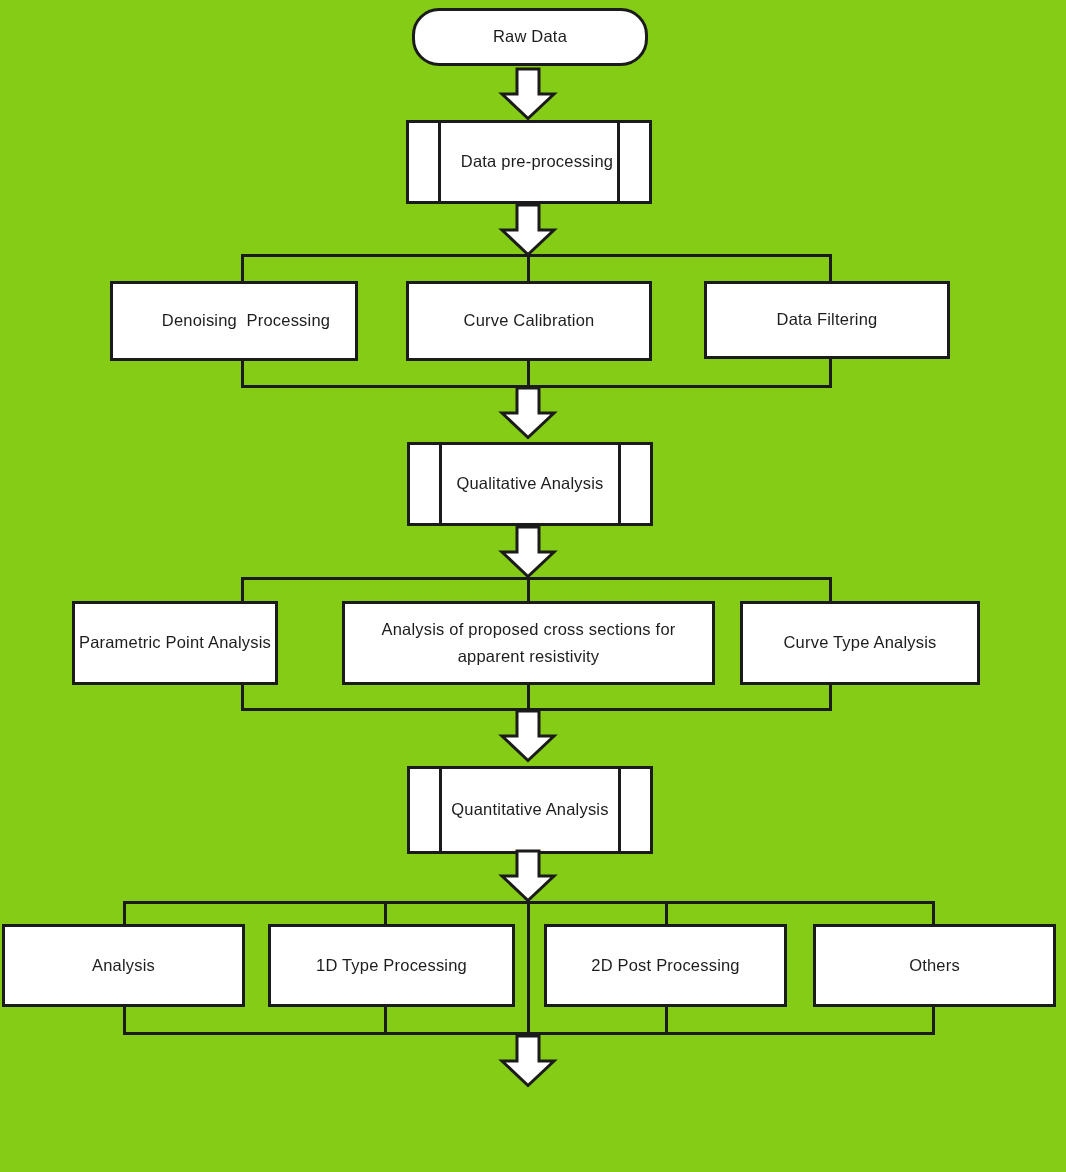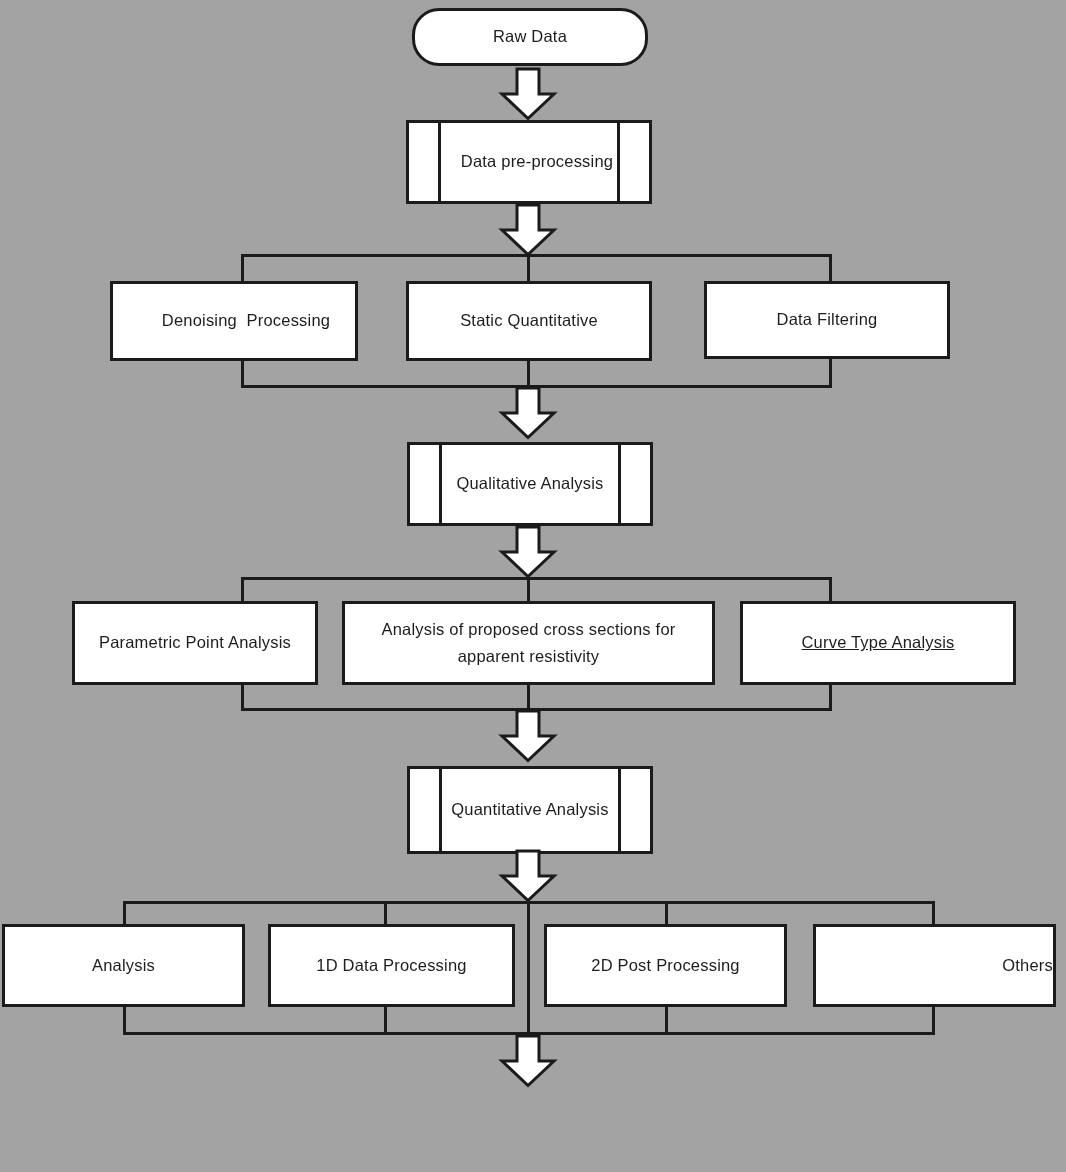--- a/index.html
+++ b/index.html
@@ -1,20 +1,20 @@
 <!DOCTYPE html>
 <html><head>
 <meta charset="utf-8">
 <style>
   html, body { margin: 0; padding: 0; background: #ffffff; }
   #canvas {
     position: relative;
     width: 1066px;
     height: 1172px;
-    background: #a3a3a3;
+    background: #84cc16;
     font-family: "Liberation Sans", sans-serif;
     color: #1d1d1d;
   }
   .node {
     position: absolute;
     box-sizing: border-box;
     border: 3px solid #1b1b1b;
     background: #ffffff;
     display: flex;
     align-items: center;
@@ -53,60 +53,60 @@
 
   <div class="node predef" style="left:406px; top:120px; width:246px; height:84px;padding-left:16px;">
     <span class="label">Data pre-processing</span>
   </div>
 
   <div class="node" style="left:110px; top:281px; width:248px; height:80px;padding-left:24px;">
     <span class="label">Denoising  Processing</span>
   </div>
 
   <div class="node" style="left:406px; top:281px; width:246px; height:80px;">
-    <span class="label">Static Quantitative</span>
+    <span class="label">Curve Calibration</span>
   </div>
 
   <div class="node" style="left:704px; top:281px; width:246px; height:78px;text-align:right;">
     <span class="label">Data Filtering</span>
   </div>
 
   <div class="node predef" style="left:407px; top:442px; width:246px; height:84px;">
     <span class="label">Qualitative Analysis</span>
   </div>
 
-  <div class="node" style="left:72px; top:601px; width:246px; height:84px;">
+  <div class="node" style="left:72px; top:601px; width:206px; height:84px;">
     <span class="label">Parametric Point Analysis</span>
   </div>
 
   <div class="node" style="left:342px; top:601px; width:373px; height:84px;">
     <span class="label narrow-label">Analysis of proposed cross sections for apparent resistivity</span>
   </div>
 
-  <div class="node" style="left:740px; top:601px; width:276px; height:84px;text-decoration:underline;">
+  <div class="node" style="left:740px; top:601px; width:240px; height:84px;">
     <span class="label">Curve Type Analysis</span>
   </div>
 
   <div class="node predef" style="left:407px; top:766px; width:246px; height:88px;">
     <span class="label">Quantitative Analysis</span>
   </div>
 
   <div class="node" style="left:2px; top:924px; width:243px; height:83px;">
     <span class="label">Analysis</span>
   </div>
 
   <div class="node" style="left:268px; top:924px; width:247px; height:83px;">
-    <span class="label">1D Data Processing</span>
+    <span class="label">1D Type Processing</span>
   </div>
 
   <div class="node" style="left:544px; top:924px; width:243px; height:83px;">
     <span class="label">2D Post Processing</span>
   </div>
 
-  <div class="node" style="left:813px; top:924px; width:243px; height:83px;justify-content:flex-end;">
+  <div class="node" style="left:813px; top:924px; width:243px; height:83px;">
     <span class="label">Others</span>
   </div>
 
 
   <div class="hline" style="left:241px; top:254px; width:591px;"></div>
   <div class="vline" style="left:241px; top:254px; height:29px;"></div>
   <div class="vline" style="left:527px; top:256px; height:27px;"></div>
   <div class="vline" style="left:829px; top:254px; height:29px;"></div>
 
   <div class="vline" style="left:241px; top:358px; height:30px;"></div>

